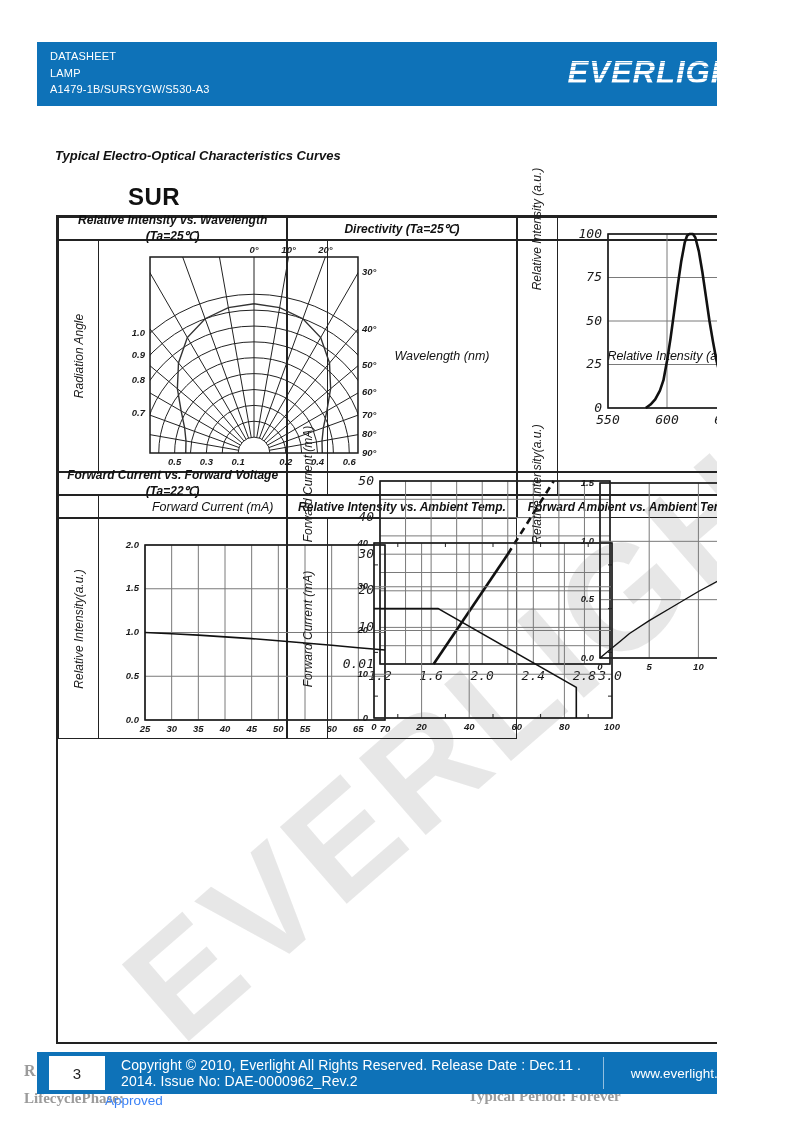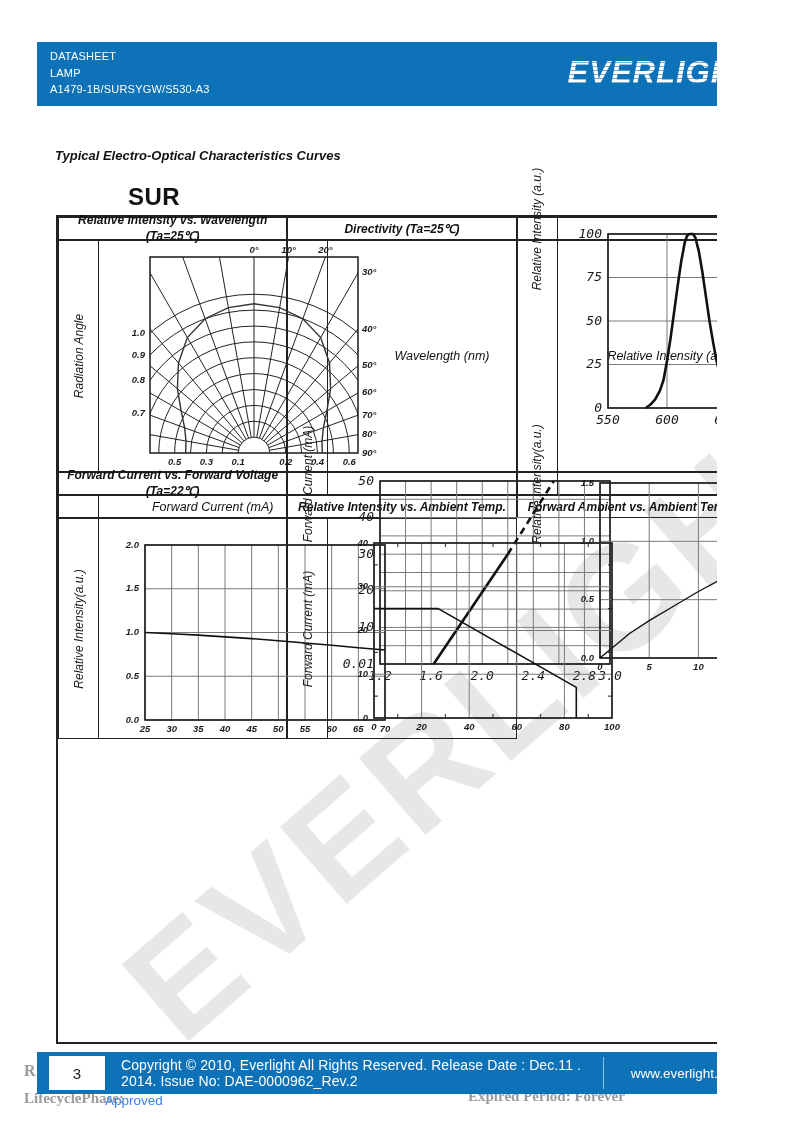--- a/index.html
+++ b/index.html
@@ -358,21 +358,21 @@
             <text x="40" y="67.75" text-anchor="end" fill="#1a1a1a" font-size="9.5" font-family="&quot;Liberation Sans&quot;,sans-serif" font-weight="700" dominant-baseline="middle">30</text>
             <text x="40" y="24" text-anchor="end" fill="#1a1a1a" font-size="9.5" font-family="&quot;Liberation Sans&quot;,sans-serif" font-weight="700" dominant-baseline="middle">40</text>
           </svg>
         </div>
     </div>
   </div>
 
   <div class="stamp stamp-r">R</div>
   <div class="stamp stamp-lifecycle">LifecyclePhase:</div>
   <div class="stamp-approved">Approved</div>
-  <div class="stamp stamp-expired">Expired Period: Forever</div>
+  <div class="stamp stamp-expired">Typical Period: Forever</div>
 
   <div class="fbar">
     <div class="pagebox">3</div>
     <div class="fcopy">Copyright © 2010, Everlight All Rights Reserved. Release Date : Dec.11 . 2014. Issue No: DAE-0000962_Rev.2</div>
     <div class="fdiv"></div>
     <div class="furl">www.everlight.com</div>
   </div>
 
 </div>
 

